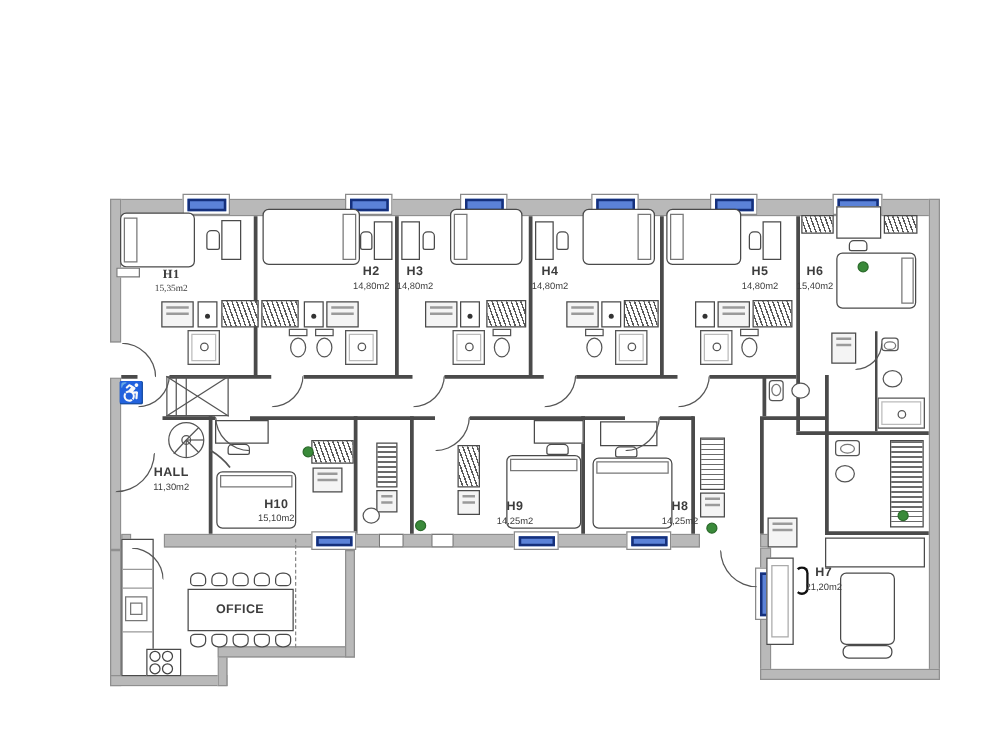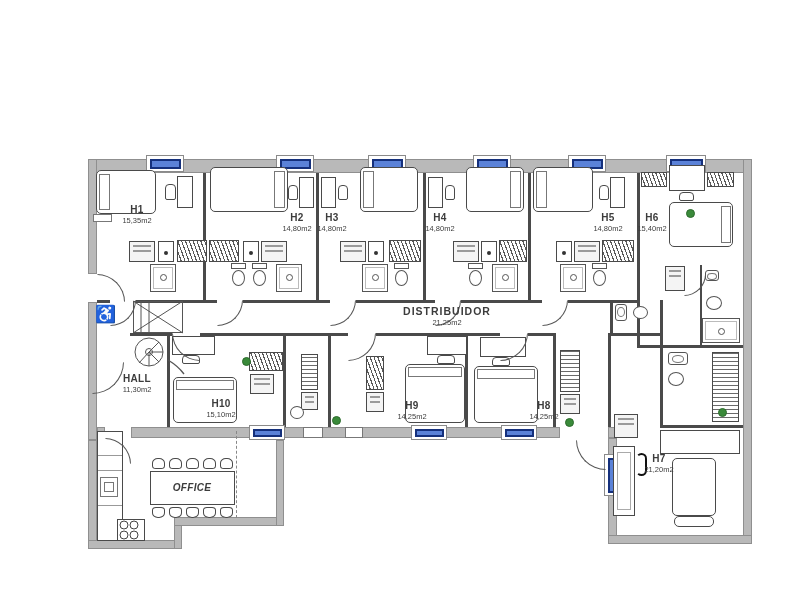--- a/index.html
+++ b/index.html
@@ -31,21 +31,21 @@
   .win>div{width:100%;height:100%;background:var(--window-fill,#5b82d8);border:2px solid var(--window-frame,#15307c);box-sizing:border-box;}
   .dot{position:absolute;width:9px;height:9px;border-radius:50%;background:var(--accent-green,#3a8a3a);border:1px solid #2c6b2c;box-sizing:border-box;}
   .arc{position:absolute;border:1.4px solid transparent;box-sizing:border-box;}
   .arc.tr{border-top-color:#555;border-right-color:#555;border-top-right-radius:100% 100%;}
   .arc.bl{border-bottom-color:#555;border-left-color:#555;border-bottom-left-radius:100% 100%;}
   .arc.br{border-bottom-color:#555;border-right-color:#555;border-bottom-right-radius:100% 100%;}
   .room-label{position:absolute;transform:translateX(-50%);text-align:center;white-space:nowrap;}
   .room-label .rn{font-size:10px;font-weight:bold;letter-spacing:.3px;}
   .room-label .ra{font-size:7.5px;margin-top:1px;}
   .big .rn{font-size:10.5px;letter-spacing:1px;}
-  .office-label{font-size:9px;font-weight:bold;letter-spacing:.5px;font-style:italic;}
+  .office-label{font-size:9px;font-weight:bold;letter-spacing:.5px;}
   .dashed{position:absolute;border-left:1px dashed #888;}
   .kline{position:absolute;height:1px;background:#999;}
   .access{position:absolute;font-size:17px;color:#555;}
   svg.overlay{position:absolute;left:0;top:0;}
 </style>
 </head>
 <body>
 
 <div id="canvas">
 
@@ -296,21 +296,21 @@
       <path d="M168 360 q10 6 16 14" stroke-width="1.4"></path>
     </g>
     <g stroke="#444" stroke-width="1" fill="none">
       <circle cx="124" cy="525" r="4"></circle>
       <circle cx="134" cy="525" r="4"></circle>
       <circle cx="124" cy="535" r="4"></circle>
       <circle cx="134" cy="535" r="4"></circle>
     </g>
   </svg>
 
-  <div class="room-label" style="left:137px;top:204px;">
+  <div class="room-label" style="left:137px;top:214px;font-family:Liberation Serif, serif;">
     <div class="rn">H1</div>
       <div class="ra">15,35m2</div>
   </div>
   <div class="room-label" style="left:297px;top:212px;">
     <div class="rn">H2</div>
       <div class="ra">14,80m2</div>
   </div>
   <div class="room-label" style="left:332px;top:212px;">
     <div class="rn">H3</div>
       <div class="ra">14,80m2</div>
@@ -340,21 +340,17 @@
       <div class="ra">14,25m2</div>
   </div>
   <div class="room-label" style="left:221px;top:398px;">
     <div class="rn">H10</div>
       <div class="ra">15,10m2</div>
   </div>
   <div class="room-label" style="left:137px;top:373px;">
     <div class="rn">HALL</div>
       <div class="ra">11,30m2</div>
   </div>
-  <div class="room-label big" style="left:447px;top:305px;">
-    <div class="rn">DISTRIBUIDOR</div>
-      <div class="ra">21,25m2</div>
-  </div>
   <div class="room-label" style="left:192px;top:482px;">
     <div class="rn office-label">OFFICE</div>
   </div>
 
 </div>
 
 </body></html>

